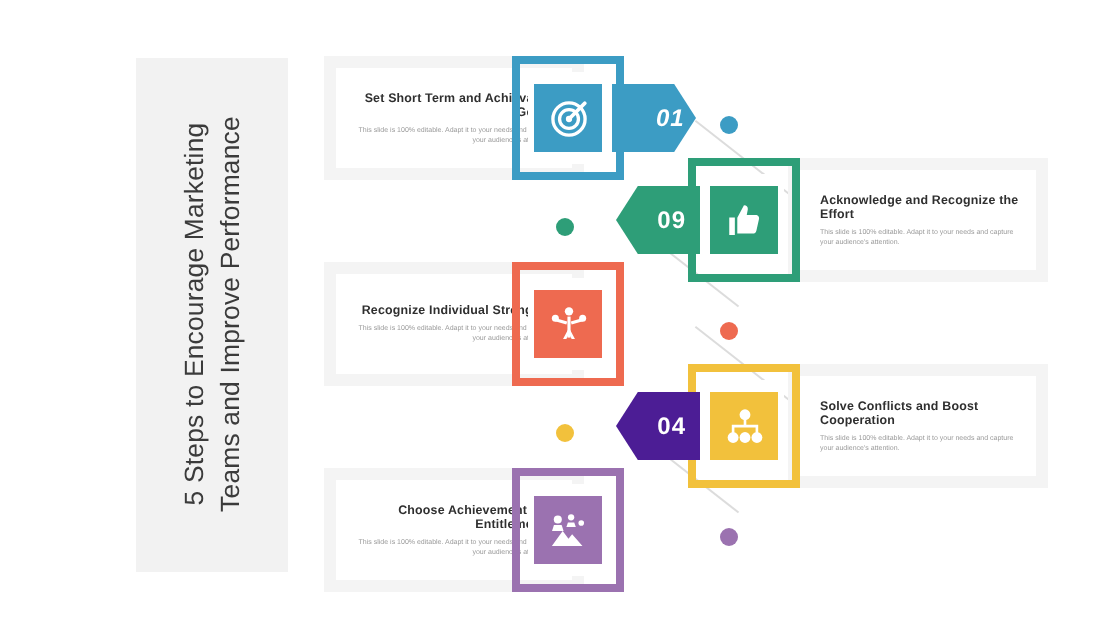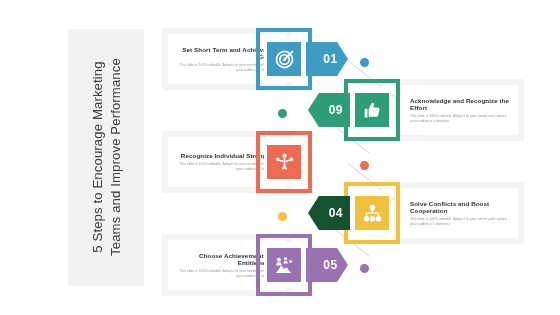--- a/index.html
+++ b/index.html
@@ -71,21 +71,21 @@
   .arrow{
     position:absolute;top:14px;width:42px;height:34px;
     display:flex;align-items:center;
     box-sizing:border-box;
   }
   .arrow-num{
     font-size:12px;font-weight:bold;color:#ffffff;letter-spacing:.5px;
   }
   .arrow.pt-right{
     clip-path:polygon(0 0, 74% 0, 100% 50%, 74% 100%, 0 100%);
-    justify-content:center;padding-left:7px;
+    justify-content:flex-start;padding-left:22px;font-style:italic;
   }
   .arrow.pt-left{
     clip-path:polygon(100% 0, 26% 0, 0 50%, 26% 100%, 100% 100%);
     justify-content:flex-end;padding-right:7px;
   }
 
   
   .dot{position:absolute;width:9px;height:9px;border-radius:50%;}
 
   
@@ -186,21 +186,21 @@
 
   <div class="step" id="s4" style="left:288px;top:182px;width:230px;">
     <div class="row-wrap">
       <div class="card left-txt" style="left:112px;width:118px;">
         <div class="card-head">Solve Conflicts and Boost Cooperation</div>
         <div class="card-body">This slide is 100% editable. Adapt it to your needs and capture your audience's attention.</div>
       </div>
       <div class="frame" style="left:56px;border-color:#f2c13c;">
         <div class="frame-inner"></div>
       </div>
-      <div class="arrow pt-left" style="left:20px;background:#14532d;">
+      <div class="arrow pt-left" style="left:20px;background:#4c1d95;">
         <span class="arrow-num">04</span>
       </div>
       <div class="tile" style="left:67px;background:#f2c13c;">
         <span>
           <svg viewBox="0 0 24 24" fill="none" stroke="#fff" stroke-width="1.5">
             <circle cx="12" cy="5" r="3.1" fill="#fff" stroke="none"></circle>
             <circle cx="5.2" cy="18" r="3.1" fill="#fff" stroke="none"></circle>
             <circle cx="12" cy="18" r="3.1" fill="#fff" stroke="none"></circle>
             <circle cx="18.8" cy="18" r="3.1" fill="#fff" stroke="none"></circle>
             <path d="M12 8.1v3.4M5.2 14.9v-3.4h13.6v3.4" stroke-linecap="round"></path>
@@ -212,23 +212,20 @@
   </div>
 
   <div class="step" id="s5" style="left:168px;top:234px;width:230px;">
     <div class="row-wrap">
       <div class="card right-txt" style="left:0px;width:118px;">
         <div class="card-head">Choose Achievement Not Entitlements</div>
         <div class="card-body">This slide is 100% editable. Adapt it to your needs and capture your audience's attention.</div>
       </div>
       <div class="frame" style="left:88px;border-color:#9b72b0;">
         <div class="frame-inner"></div>
-      </div>
-      <div class="arrow pt-right" style="left:138px;background:#9b72b0;">
-        <span class="arrow-num">05</span>
       </div>
       <div class="tile" style="left:99px;background:#9b72b0;">
         <span>
           <svg viewBox="0 0 24 24" fill="#fff">
             <circle cx="5.6" cy="5.4" r="2.3"></circle>
             <circle cx="13.2" cy="4.2" r="1.8"></circle>
             <circle cx="19" cy="7.4" r="1.6"></circle>
             <path d="M3.4 8.6h4.4l1.1 3.4H2.3z"></path>
             <path d="M11.4 7.1h3.6l.9 2.6h-5.4z"></path>
             <path d="M2.2 20.5 8.4 12l3.3 4.4 2.1-2.6 5.9 6.7z"></path>

